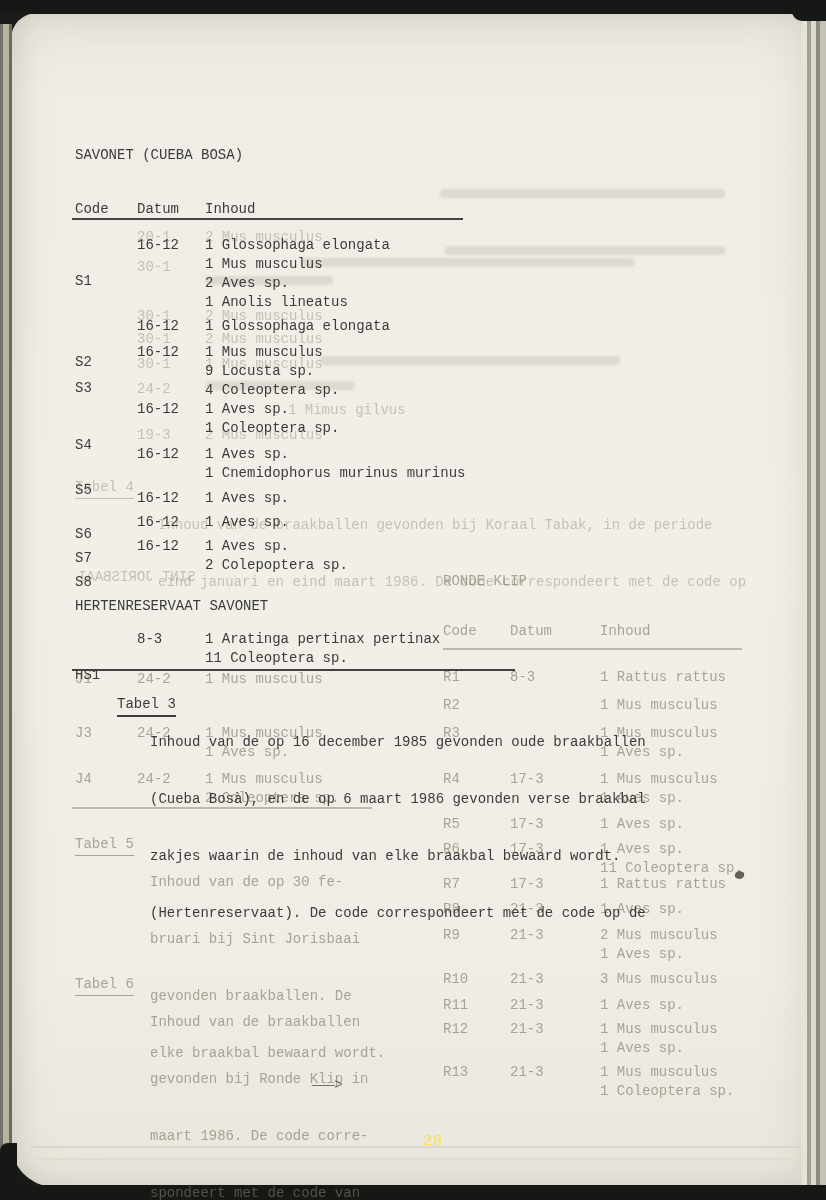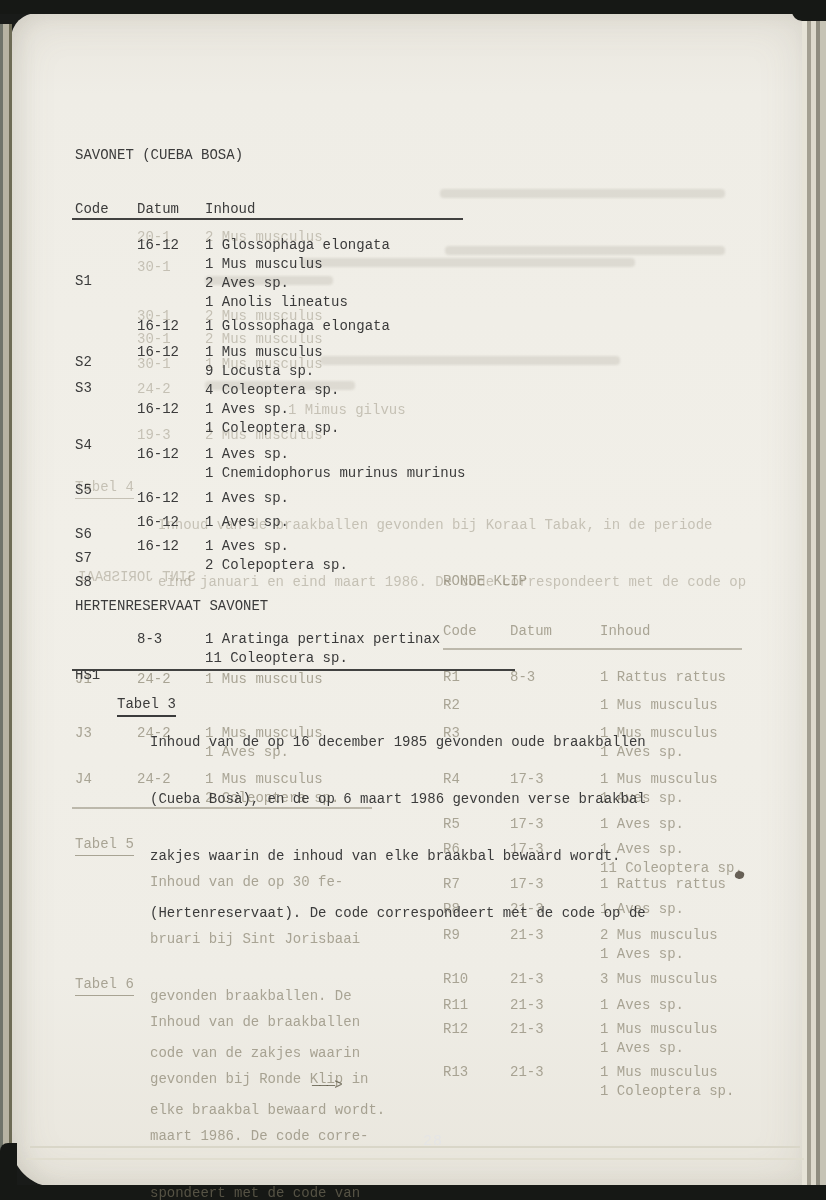--- a/index.html
+++ b/index.html
@@ -127,21 +127,20 @@
       <span class="dd">24-2</span>
       <div class="ii"><div>1 Mus musculus</div><div>2 Coleoptera sp.</div></div>
     </div>
   <div class="grule" style="left:72px;top:807px;width:300px;"></div>
 
   <span class="abs ghost ul" style="left:75px;top:835px;">Tabel 5</span>
   <div class="abs ghost" style="left:150px;top:835px;">
     <div>Inhoud van de op 30 fe-</div>
     <div>bruari bij Sint Jorisbaai</div>
     <div>gevonden braakballen. De</div>
-    <div>code van de zakjes waarin</div>
     <div>elke braakbal bewaard wordt.</div>
   </div>
 
   <span class="abs ghost ul" style="left:75px;top:975px;">Tabel 6</span>
   <div class="abs ghost" style="left:150px;top:975px;">
     <div>Inhoud van de braakballen</div>
     <div>gevonden bij Ronde Klip in</div>
     <div>maart 1986. De code corre-</div>
     <div>spondeert met de code van</div>
     
@@ -279,16 +278,16 @@
   <div class="rule" style="left:72px;top:669px;width:443px;"></div>
 
   <span class="abs ul" style="left:75px;top:695px;border-bottom-width:2px;margin-left:42px;">Tabel 3</span>
   <div class="abs" style="left:150px;top:695px;">
     <div>Inhoud van de op 16 december 1985 gevonden oude braakballen</div>
     <div>(Cueba Bosà), en de op 6 maart 1986 gevonden verse braakbal</div>
     <div>zakjes waarin de inhoud van elke braakbal bewaard wordt.</div>
     <div>(Hertenreservaat). De code correspondeert met de code op de</div>
   </div>
 
-  <span class="abs" style="left:402px;top:1132px;font-size:15px;color:#e5e5e5;letter-spacing:1px;margin-left:21px;">28</span>
+  <span class="abs" style="left:402px;top:1132px;font-size:15px;color:#fde047;letter-spacing:1px;margin-left:21px;">28</span>
 
   <div class="speck"></div>
 </div>
 
 </body></html>

